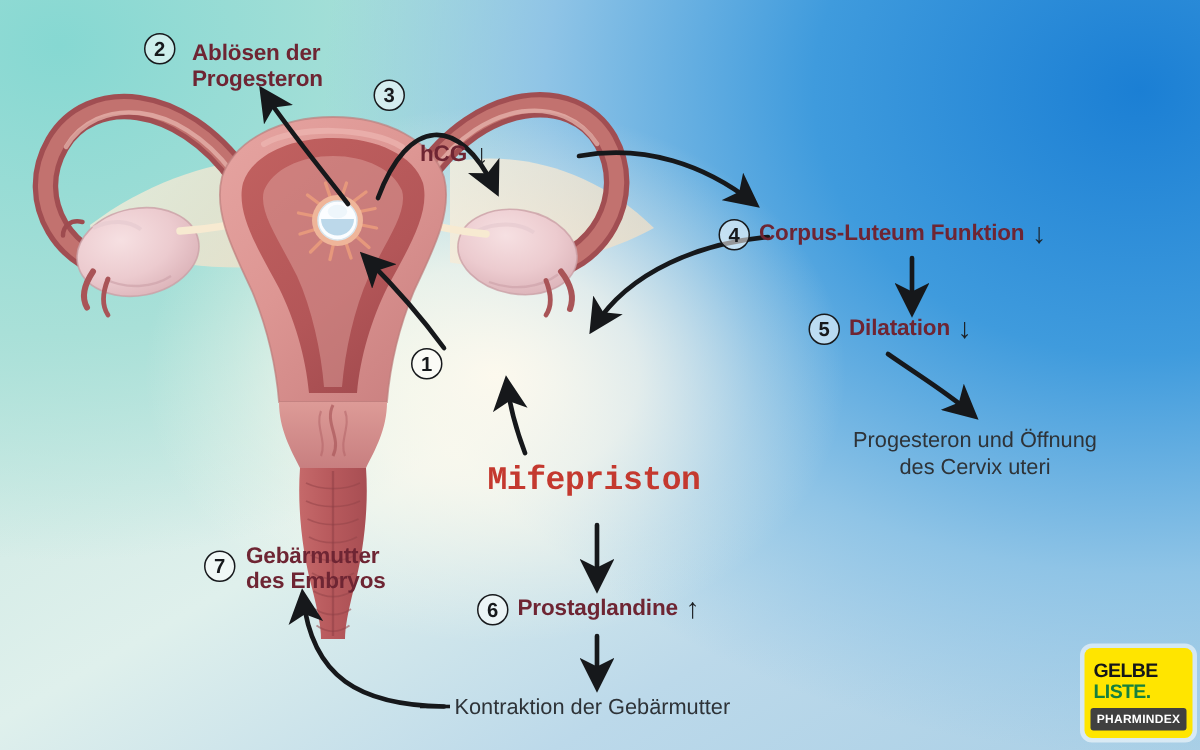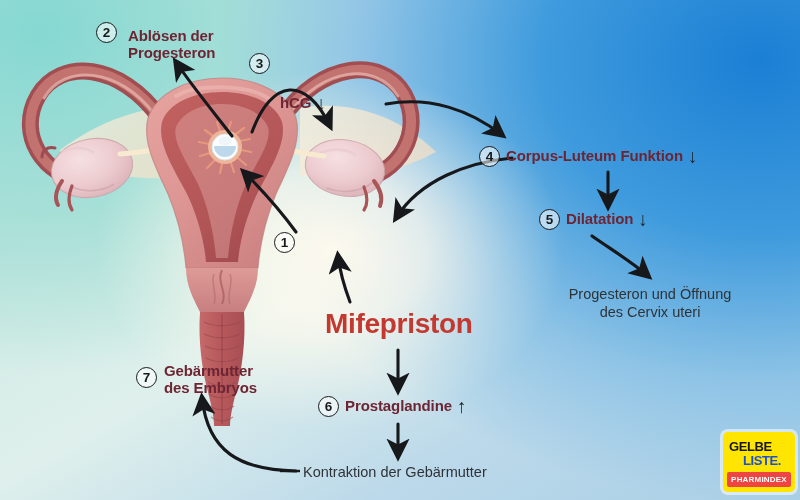--- a/index.html
+++ b/index.html
@@ -59,23 +59,24 @@
     font-weight: bold;
     line-height: 19px;
     text-align: center;
     box-sizing: border-box;
   }
 
   .mifepriston {
     position: absolute;
     color: #c4392f;
     font-weight: bold;
-    font-size: 28px;
+    font-size: 22px;
     letter-spacing: -0.3px;
     white-space: nowrap;
+    font-family: Liberation Mono, monospace;
   }
 
   .trend {
     display: inline-block;
     font-weight: bold;
     font-size: 19px;
     line-height: 14px;
     vertical-align: -2px;
     color: #1d2024;
     margin-left: 5px;
@@ -97,33 +98,33 @@
     position: absolute;
     left: 6px; top: 8px;
     color: #14161a;
     font-weight: bold;
     font-size: 13px;
     line-height: 13.5px;
     letter-spacing: -0.4px;
   }
   #logo .l2 {
     position: absolute;
-    left: 20px; top: 21.5px;
-    color: #1d4ed8;
+    left: 6px; top: 21.5px;
+    color: #15803d;
     font-weight: bold;
     font-size: 13px;
     line-height: 13.5px;
     letter-spacing: -0.4px;
   }
   #logo .l3 {
     position: absolute;
     left: 4px; right: 4px;
     bottom: 5px;
     height: 15px;
-    background: #ef4444;
+    background: #404040;
     color: #ffffff;
     font-size: 8px;
     font-weight: bold;
     letter-spacing: 0.2px;
     line-height: 15px;
     text-align: center;
     border-radius: 2px;
   }
 </style>
 </head>

